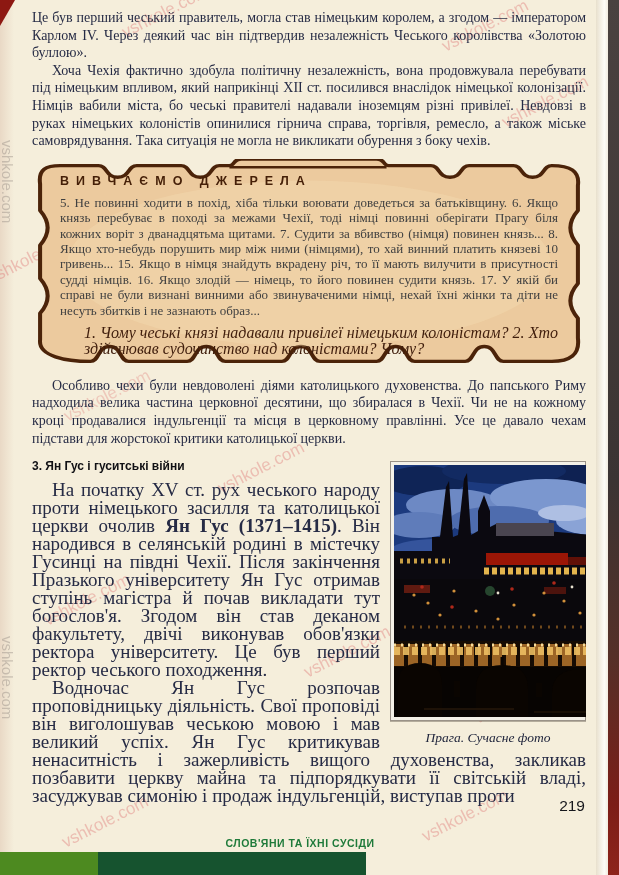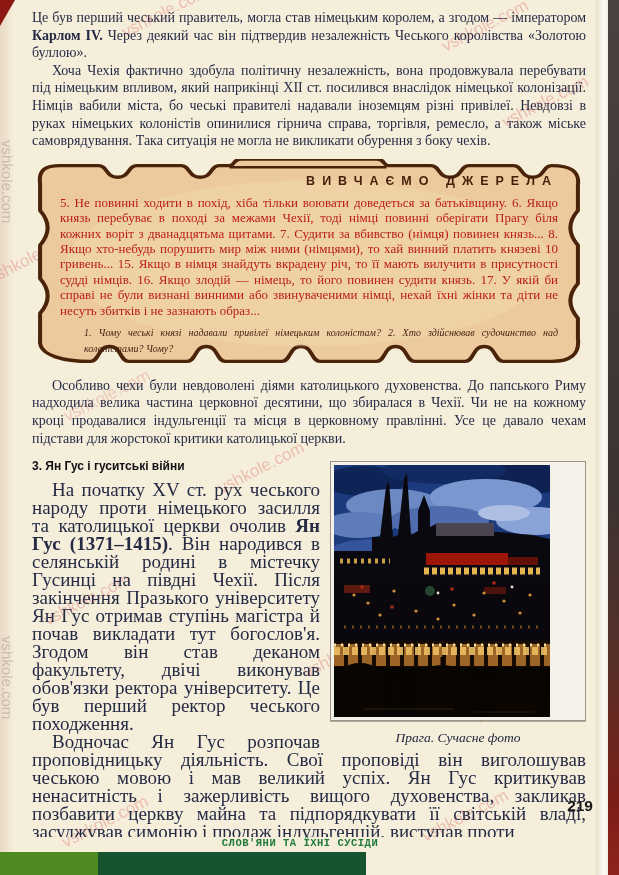--- a/index.html
+++ b/index.html
@@ -22,39 +22,39 @@
       white-space:nowrap;pointer-events:none;}
   
   .content{position:absolute;left:32px;right:33px;top:9px;height:828px;overflow:hidden;}
   .para{font-size:14px;line-height:17.6px;text-align:justify;margin:0;}
   .indent{text-indent:20px;font-family:Liberation Serif, serif;}
   
   .source-box{position:relative;margin:9px -4px 9px -4px;padding:15px 32px 10px 32px;color:#42200e;}
   .source-box svg.frame{position:absolute;left:0;top:0;width:100%;height:100%;z-index:0;}
   .source-inner{position:relative;z-index:1;}
   .kicker{font-family:"Liberation Sans",sans-serif;font-weight:bold;font-size:12.5px;
-      letter-spacing:7px;text-align:right;color:#451f07;margin:0 0 7px 0;}
+      letter-spacing:7px;text-align:left;color:#451f07;margin:0 0 7px 0;}
   .src-title{font-weight:bold;font-size:13.6px;line-height:17px;margin:0 0 4px 0;color:#381604;text-align:justify;}
-  .src-body{font-size:13px;line-height:15.4px;text-align:justify;margin:0;color:#b91c1c;}
-  .src-questions{font-style:italic;font-size:10px;line-height:16.4px;margin:7px 0 0 0;
+  .src-body{font-size:13px;line-height:15.4px;text-align:justify;margin:0;color:#404040;}
+  .src-questions{font-style:italic;font-size:16px;line-height:16.4px;margin:7px 0 0 0;
       padding-left:24px;color:#3f1d0c;text-align:justify;}
   
   .section-heading{font-family:"Liberation Sans",sans-serif;font-weight:bold;font-size:12px;
       color:#101014;margin:12px 226px 8px 0;}
   .flow{overflow:visible;}
   .flow .para{font-size:19px;line-height:18px;}
-  .photo-block{float:right;width:256px;margin:2px 0 4px 10px;}
+  .photo-block{float:right;width:196px;margin:2px 0 4px 10px;}
   .photo-frame{background:#f4f1e8;border:1px solid #9a9288;padding:3px;box-shadow:0 1px 0 rgba(60,50,40,.35);}
   .photo-frame svg{display:block;width:216px;height:252px;}
   .photo-caption{font-style:italic;font-size:13.5px;text-align:center;margin-top:9px;color:#20253c;}
-  .page-number{position:absolute;right:26px;top:797px;font-family:"Liberation Sans",sans-serif;
-      font-weight:bold;font-size:15.5px;color:#17181c;}
+  .page-number{position:absolute;right:34px;top:797px;font-family:"Liberation Sans",sans-serif;
+      font-weight:normal;font-size:15.5px;color:#17181c;}
   
   .footer-label{position:absolute;left:0;width:600px;bottom:26px;text-align:center;
-      font-family:Liberation Mono, monospace;font-weight:bold;font-size:10.5px;
+      font-family:Liberation Sans, sans-serif;font-weight:bold;font-size:10.5px;
       letter-spacing:.5px;color:#1f7a3a;}
   .footer-bar{position:absolute;left:0;bottom:0;height:23px;width:366px;display:flex;}
   .footer-bar .seg-light{width:98px;background:#4d8a20;}
   .footer-bar .seg-dark{flex:1;background:#16532f;}
 </style>
 </head>
 <body>
 
 <div class="page">
 
@@ -72,21 +72,21 @@
   <div class="wm" style="left:418px;top:572px;color:rgba(235,160,150,.45);">vshkole.com</div>
   <div class="wm" style="left:300px;top:642px;">vshkole.com</div>
   <div class="wm" style="left:470px;top:688px;color:rgba(235,160,150,.45);">vshkole.com</div>
   <div class="wm" style="left:58px;top:812px;">vshkole.com</div>
   <div class="wm" style="left:418px;top:806px;">vshkole.com</div>
   <div class="wm-v" style="left:16px;top:140px;">vshkole.com</div>
   <div class="wm-v" style="left:16px;top:636px;">vshkole.com</div>
 
   <div class="content">
 
-    <p class="para"><span>Це був перший чеський правитель, могла став німецьким королем, а згодом — імператором </span><span style="font-weight: bold;">Карлом IV.</span><span> Через деякий час він підтвердив незалежність Чеського королівства «Золотою буллою».</span></p>
+    <p class="para"><span>Це був перший чеський правитель, могла став німецьким королем, а згодом — імператором </span><span style="font-weight: normal;">Карлом IV.</span><span> Через деякий час він підтвердив незалежність Чеського королівства «Золотою буллою».</span></p>
     <p class="para indent"><span>Хоча Чехія фактично здобула політичну незалежність, вона продовжувала перебувати під німецьким впливом, який наприкінці XII ст. посилився внаслідок німецької колонізації. Німців вабили міста, бо чеські правителі надавали іноземцям різні привілеї. Невдовзі в руках німецьких колоністів опинилися гірнича справа, торгівля, ремесло, а також міське самоврядування. Така ситуація не могла не викликати обурення з боку чехів.</span></p>
 
     <div class="source-box">
       <svg class="frame" viewBox="0 0 558 252" preserveAspectRatio="none">
         <path d="M12,30 C10,12 18,8 32,8 L70,8 C79,8 77,22 89,22 C101,22 99,8 108,8 L152,8 C161,8 159,22 171,22 C183,22 181,8 190,8 L200,8 C206,8 203,0 212,0 L346,0 C355,0 352,8 358,8 L400,8 C409,8 407,22 419,22 C431,22 429,8 438,8 L482,8 C491,8 489,22 501,22 C513,22 511,8 520,8 C538,8 548,14 546,32 L546,62 C536,76 536,90 546,104 L546,150 C536,164 536,178 546,192 L546,216 C548,236 538,244 520,244 L472,244 C463,244 465,226 453,226 C441,226 443,244 434,244 L384,244 C375,244 377,226 365,226 C353,226 355,244 346,244 L290,244 C281,244 283,226 271,226 C259,226 261,244 252,244 L196,244 C187,244 189,226 177,226 C165,226 167,244 158,244 L100,244 C91,244 93,226 81,226 C69,226 71,244 62,244 C38,244 10,238 12,218 L12,186 C22,172 22,158 12,144 L12,104 C22,90 22,76 12,62 Z" fill="#ecca9e" stroke="#4b2309" stroke-width="4" stroke-linejoin="round"></path>
         <ellipse cx="279" cy="126" rx="240" ry="100" fill="#f6dfb4" opacity="0.35"></ellipse>
         <path d="M200,10 L356,10" stroke="#4b2309" stroke-width="3" fill="none"></path>
       </svg>
       <div class="source-inner">
         <p class="kicker">ВИВЧАЄМО ДЖЕРЕЛА</p>

